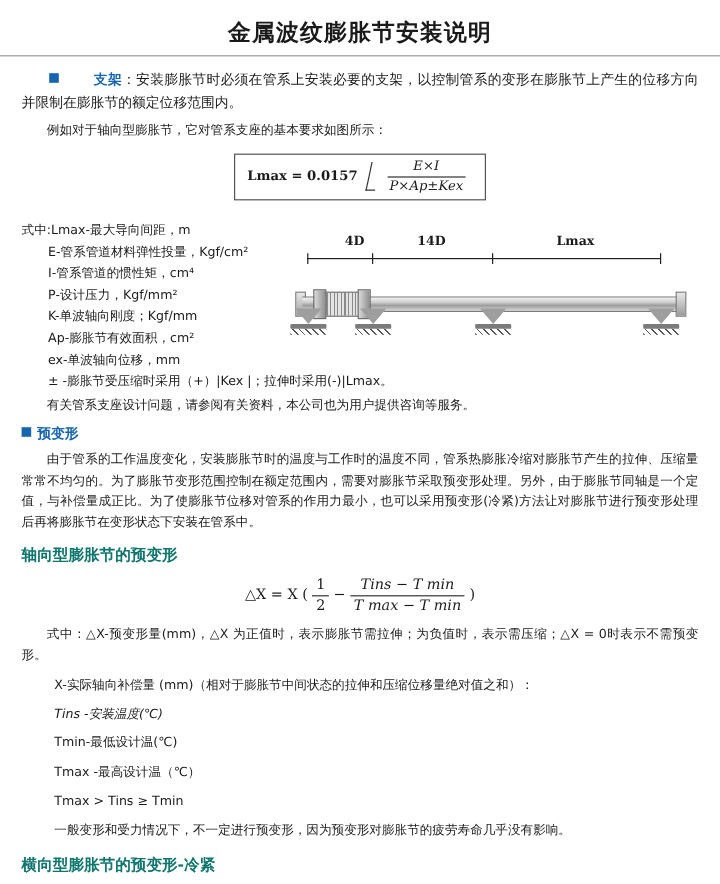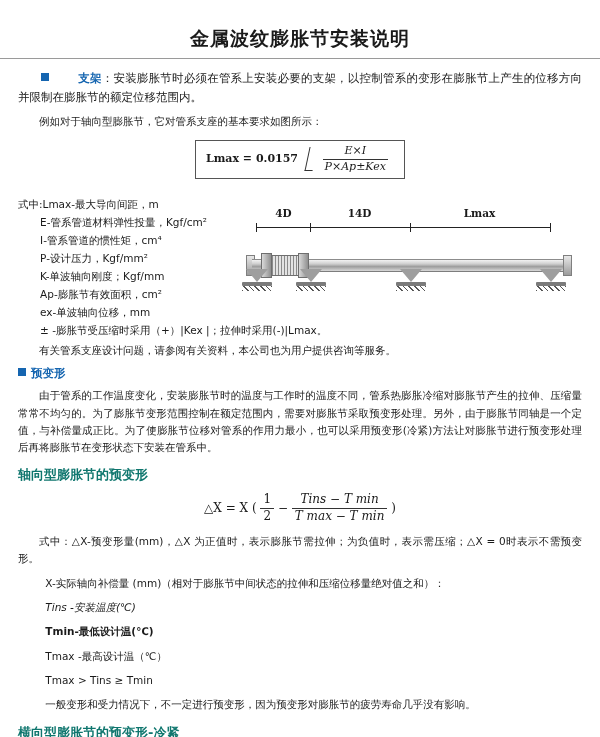--- a/index.html
+++ b/index.html
@@ -11,21 +11,21 @@
     color:#1a1a1a;
     overflow:hidden;
     position:relative;
   }
   .page{position:relative;width:600px;height:737px;padding:0;box-sizing:border-box;}
   .title{
     text-align:center;
     font-size:19px;
     font-weight:bold;
     letter-spacing:1px;
-    margin:26px 0 6px 0;
+    margin:14px 0 6px 0;
     font-family:Liberation Serif, serif;
   }
   .title-rule{
     width:600px;height:1px;background:#9a9a9a;margin:0 0 10px 0;
   }
   .body{padding:0 18px;box-sizing:border-box;}
   p{margin:0 0 7px 0;line-height:1.65;text-align:justify;}
   .indent{text-indent:2em;}
   .sq-head{font-weight:bold;color:#1565b0;font-size:11.5px;margin:4px 0 6px 0;}
   .sq-head .sq{
@@ -148,21 +148,21 @@
         <div class="ln ind">K-单波轴向刚度；Kgf/mm</div>
         <div class="ln ind">Ap-膨胀节有效面积，cm²</div>
         <div class="ln ind">ex-单波轴向位移，mm</div>
         <div class="ln ind">± -膨胀节受压缩时采用（+）|Kex |；拉伸时采用(-)|Lmax。</div>
       </div>
 
       <div class="rcol">
         <div class="diagram">
 
           <div class="dimrow">
-            <span class="seg" style="left:12px;width:60px;">4D</span>
+            <span class="seg" style="left:24px;width:60px;">4D</span>
             <span class="seg" style="left:78px;width:80px;">14D</span>
             <span class="seg" style="left:178px;width:120px;">Lmax</span>
           </div>
 
           <div class="dimline">
             <span class="tick" style="left:14px;"></span>
             <span class="bar" style="left:14px;width:54px;"></span>
             <span class="tick" style="left:68px;"></span>
             <span class="bar" style="left:68px;width:100px;"></span>
             <span class="tick" style="left:168px;"></span>
@@ -222,21 +222,21 @@
       <span class="frac2">
         <span class="num" style="font-style:italic;">Tins − T min</span>
         <span class="den" style="font-style:italic;">T max − T min</span>
       </span>
       <span>)</span>
     </div>
 
     <p class="indent">式中：△X-预变形量(mm)，△X 为正值时，表示膨胀节需拉伸；为负值时，表示需压缩；△X = 0时表示不需预变形。</p>
     <p style="padding-left:2.6em;">X-实际轴向补偿量 (mm)（相对于膨胀节中间状态的拉伸和压缩位移量绝对值之和）：</p>
     <p style="padding-left:2.6em;font-style:italic;">Tins -安装温度(℃)</p>
-    <p style="padding-left:2.6em;font-weight:bold;">Tmin-最低设计温(℃)</p>
+    <p style="padding-left:2.6em;">Tmin-最低设计温(℃)</p>
     <p style="padding-left:2.6em;">Tmax -最高设计温（℃）</p>
     <p style="padding-left:2.6em;">Tmax &gt; Tins ≥ Tmin</p>
     <p style="padding-left:2.6em;">一般变形和受力情况下，不一定进行预变形，因为预变形对膨胀节的疲劳寿命几乎没有影响。</p>
 
     <div class="subhead">横向型膨胀节的预变形-冷紧</div>
 
   </div>
 </div>
 
 </body></html>

